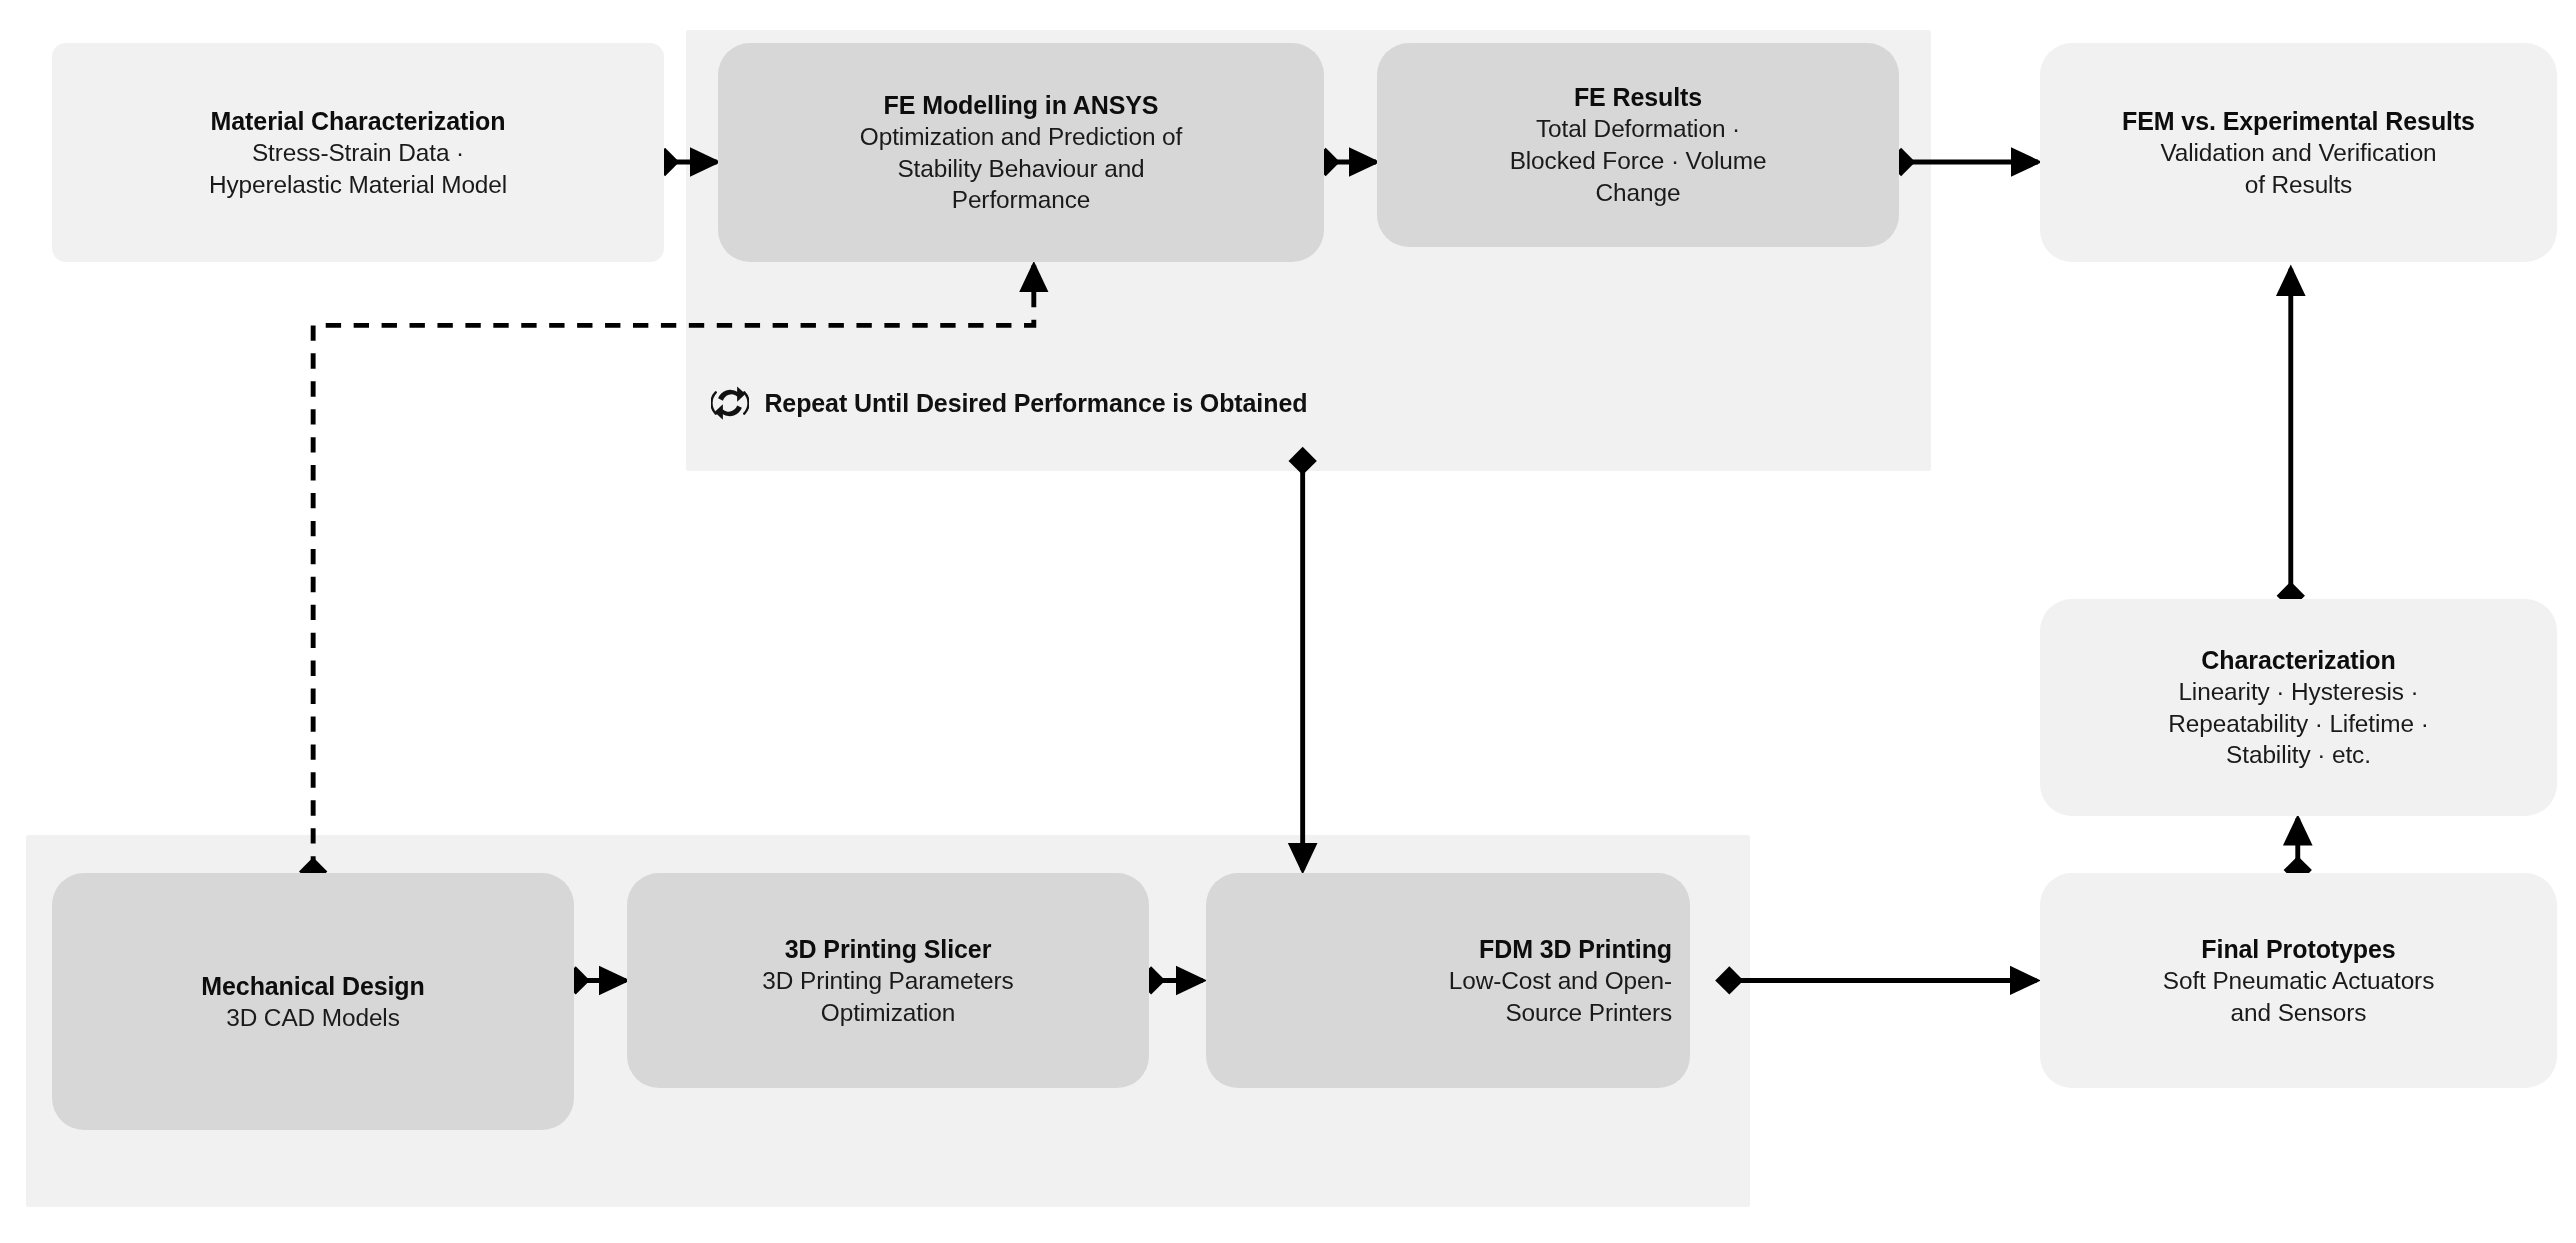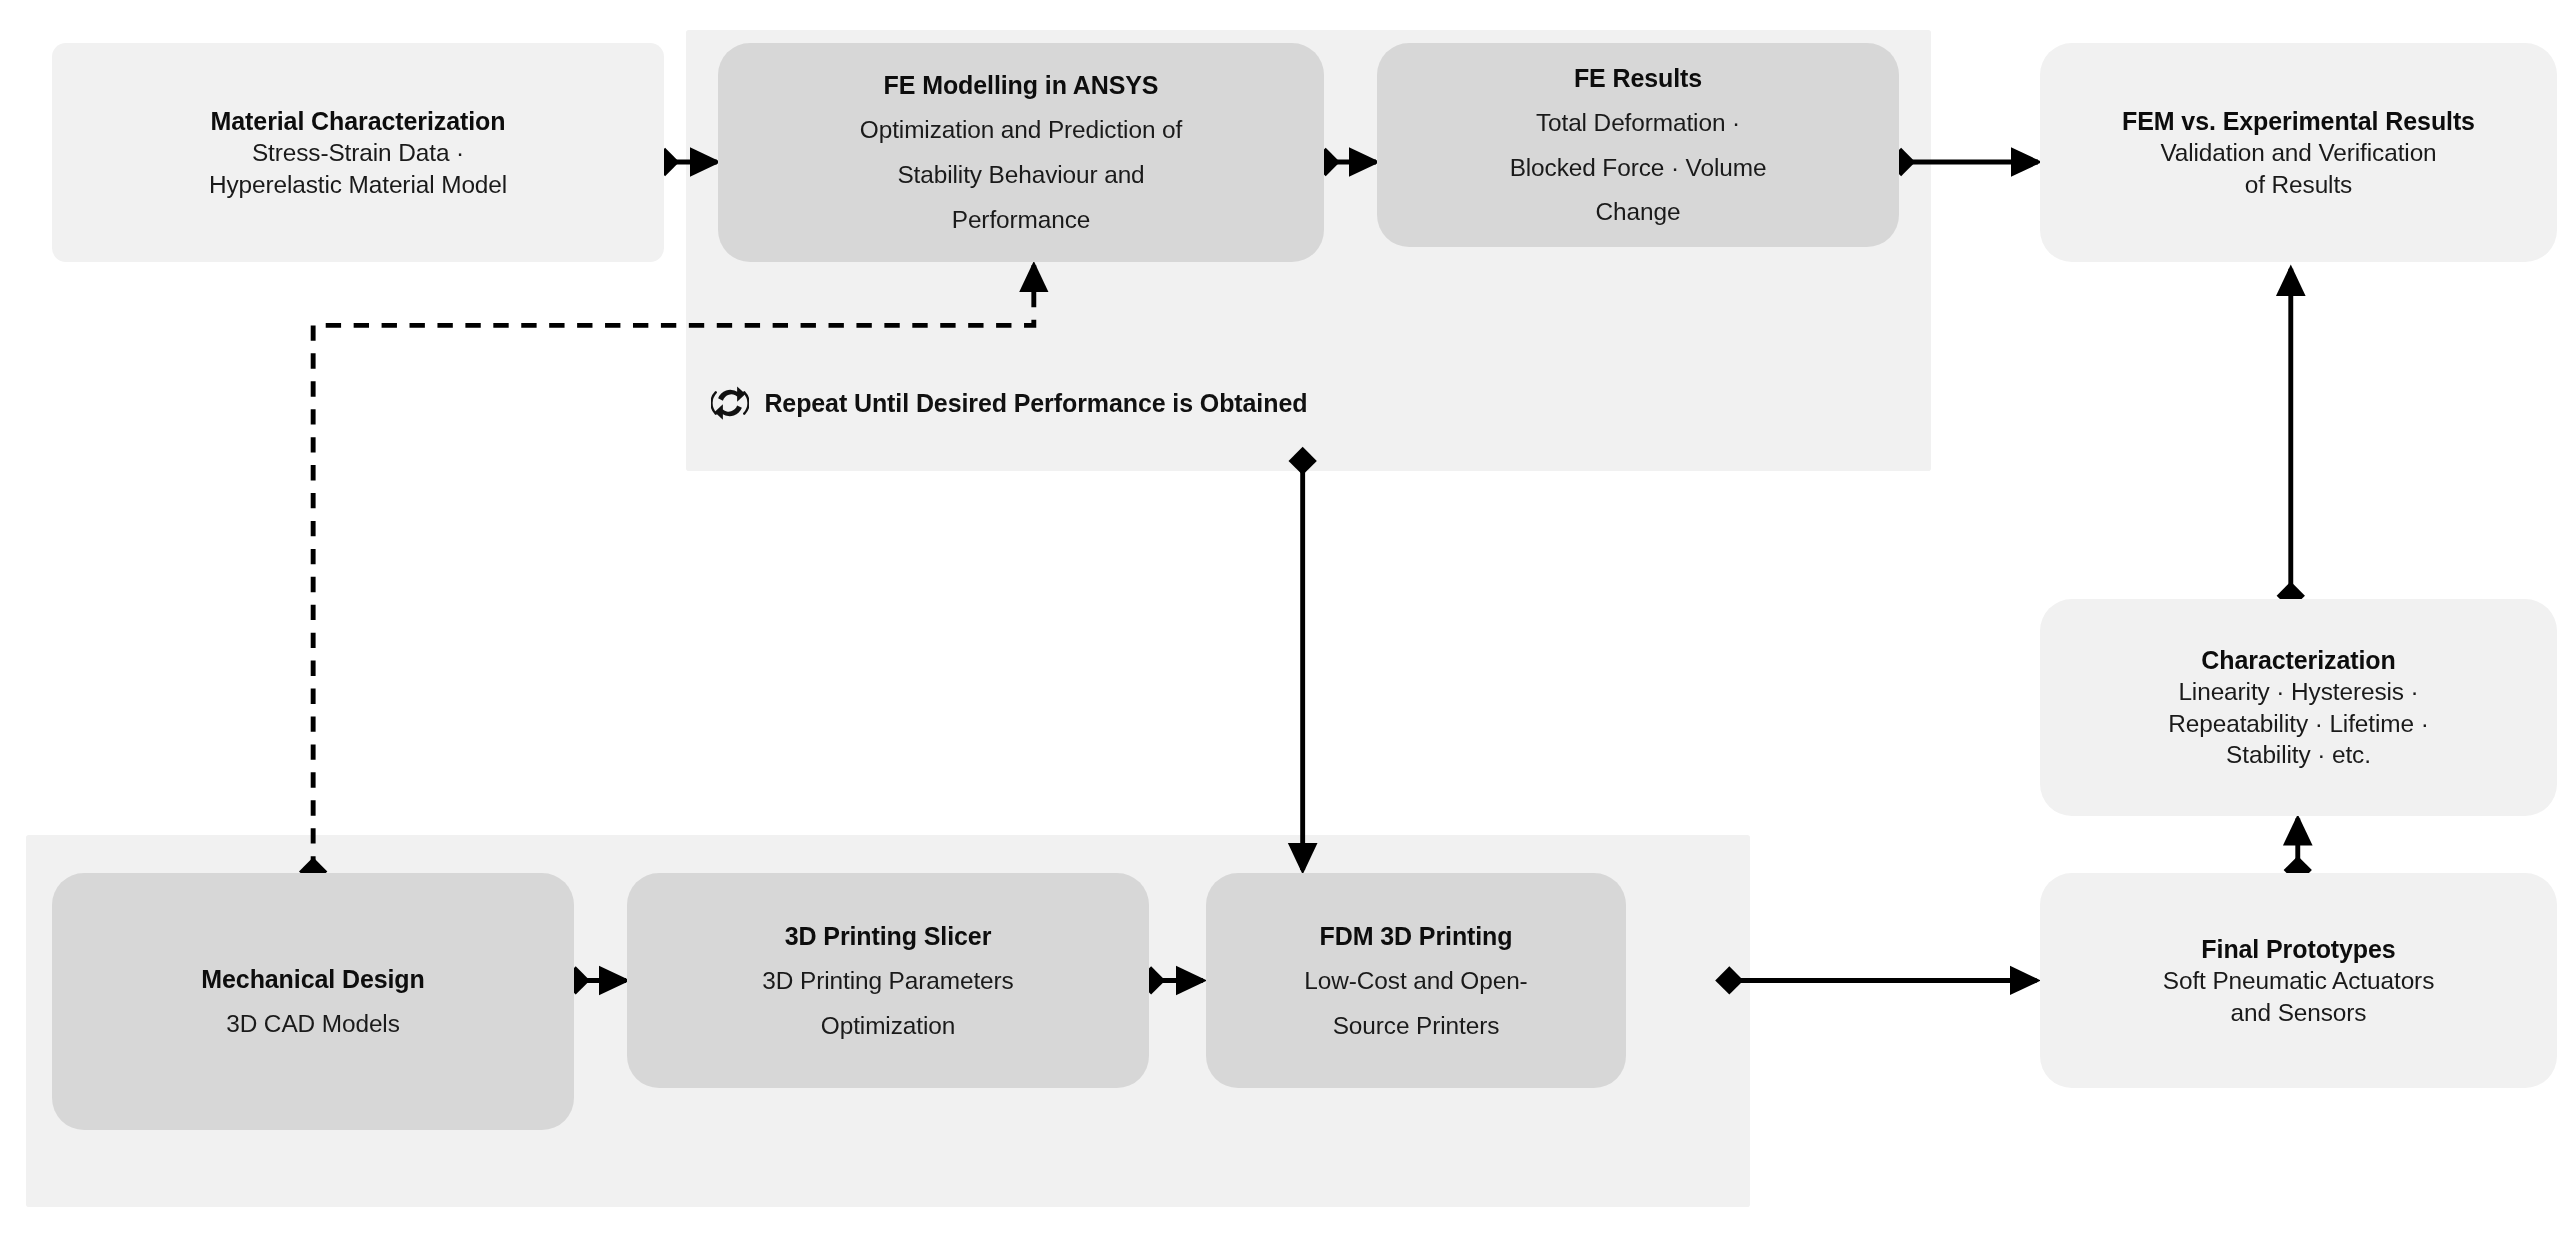--- a/index.html
+++ b/index.html
@@ -31,21 +31,21 @@
     border-radius: 32px;
     display: flex;
     flex-direction: column;
     align-items: center;
     justify-content: center;
     text-align: center;
     box-sizing: border-box;
     padding: 7px 18px;
   }
   .node.light { background: #f1f1f1; }
-  .node.dark  { background: #d7d7d7; gap: 13px; }
+  .node.dark  { background: #d7d7d7; }
   .node .title {
     font-weight: bold;
     font-size: 25px;
     color: #0d0d0d;
     line-height: 1.28;
     letter-spacing: -0.1px;
   }
   .node .sub {
     font-weight: normal;
     font-size: 24.4px;
@@ -60,21 +60,21 @@
   #node-feresult { left: 1377px; top: 43px;   width: 522px;  height: 204px; }
   #node-femvsexp { left: 2040px; top: 43px;   width: 517px;  height: 219px; }
 
   
   #node-charact  { left: 2040px; top: 599px;  width: 517px;  height: 217px; }
   #node-final    { left: 2040px; top: 873px; width: 517px;  height: 215px; }
 
   
   #node-mech     { left: 52px;   top: 873px; width: 522px;  height: 257px; }
   #node-slicer   { left: 627px;  top: 873px; width: 522px;  height: 215px; }
-  #node-fdm      { left: 1206px; top: 873px; width: 420px;  height: 215px; }
+  #node-fdm      { left: 1206px; top: 873px; width: 484px;  height: 215px; align-items: flex-end; }
 
   
   .caption {
     position: absolute;
     display: flex;
     align-items: center;
     gap: 15.4px;
   }
   .caption .cap-text {
     font-weight: bold;

